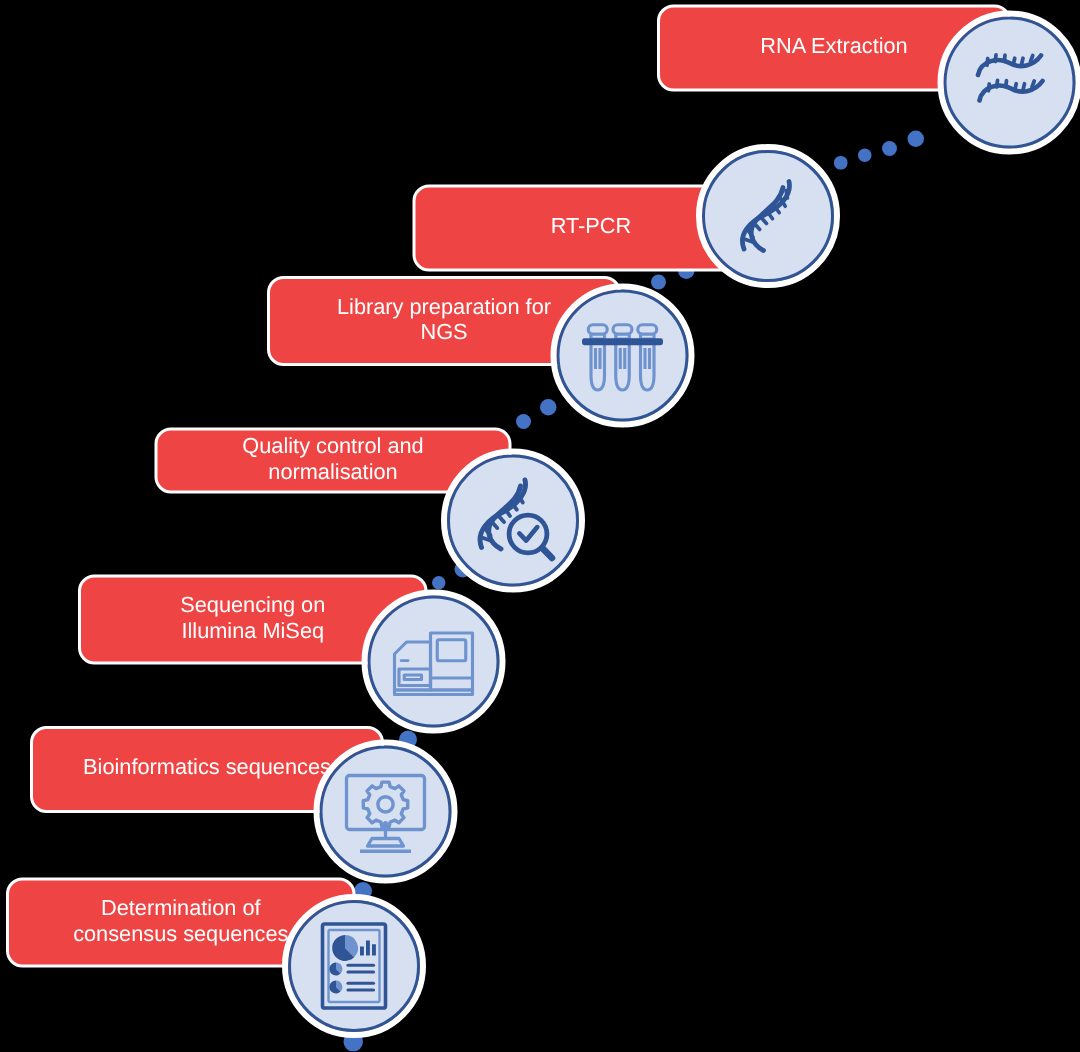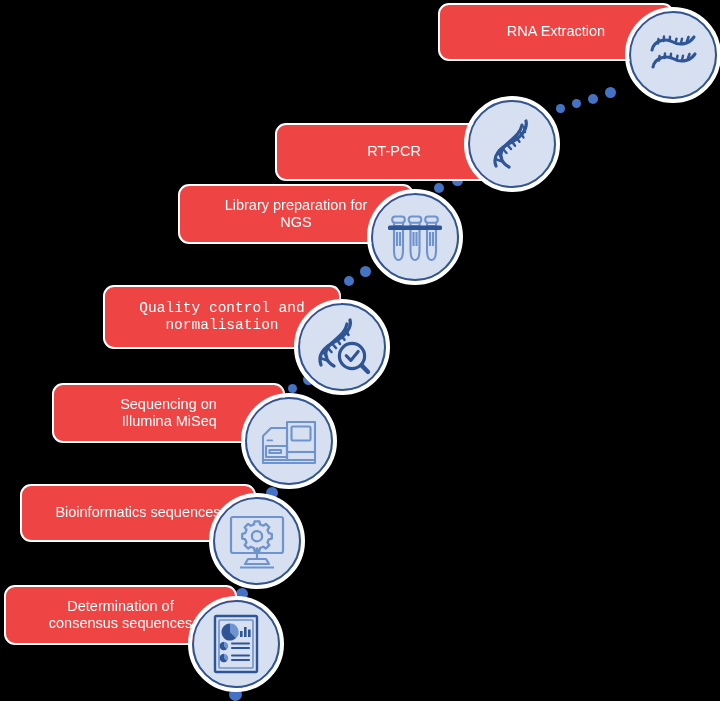--- a/index.html
+++ b/index.html
@@ -149,21 +149,21 @@
           <path d="M46 26 L46 40"></path>
             <path d="M49 26 L49 40"></path>
         </g>
       </svg>
     </span>
   </div>
 
   <div class="dot" style="left:303px;top:374px;width:11px;height:11px;"></div>
   <div class="dot" style="left:288px;top:384px;width:9px;height:9px;"></div>
 
-  <div class="pill" style="left:103px;top:285px;width:238px;height:64px;font-family:Liberation Mono, monospace;">
+  <div class="pill" style="left:103px;top:285px;width:238px;height:44px;">
     <span>Quality control and
 normalisation</span>
   </div>
   <div class="bubble" style="left:298px;top:303px;width:88px;height:88px;">
     <span>
       <svg width="60" height="60" viewBox="0 0 60 60">
         <g stroke="#2F5597" fill="none" stroke-width="3.3" stroke-linecap="round">
           <path d="M9 48 C5 37, 14 29, 24 24 C33 19, 40 11, 38 3"></path>
           <path d="M22 49 C14 45, 11 36, 17 29 C24 21, 33 17, 35 7"></path>
         </g>
@@ -179,21 +179,21 @@
 
         <circle cx="40" cy="39" r="12.6" fill="#D7E0F1" stroke="#2F5597" stroke-width="3.2"></circle>
         <path d="M49.6 48.4 L56 55" stroke="#2F5597" stroke-width="4.4" stroke-linecap="round"></path>
         <path d="M34.2 38.6 L38.8 43.4 L46.2 34.4" stroke="#2F5597" stroke-width="3.1" fill="none" stroke-linecap="round" stroke-linejoin="round"></path>
       </svg>
     </span>
   </div>
 
   <div class="dot" style="left:266px;top:487px;width:12px;height:12px;"></div>
 
-  <div class="pill" style="left:52px;top:383px;width:233px;height:60px;text-align:right;">
+  <div class="pill" style="left:52px;top:383px;width:233px;height:60px;">
     <span>Sequencing on
 Illumina MiSeq</span>
   </div>
   <div class="bubble" style="left:245px;top:397px;width:88px;height:88px;">
     <span>
       <svg width="64" height="62" viewBox="0 0 64 62">
         <g stroke="#6E93CE" fill="none" stroke-width="2.1" stroke-linejoin="round">
 
           <path d="M30 12 L58 12 L58 50 L30 50 Z"></path>
 

